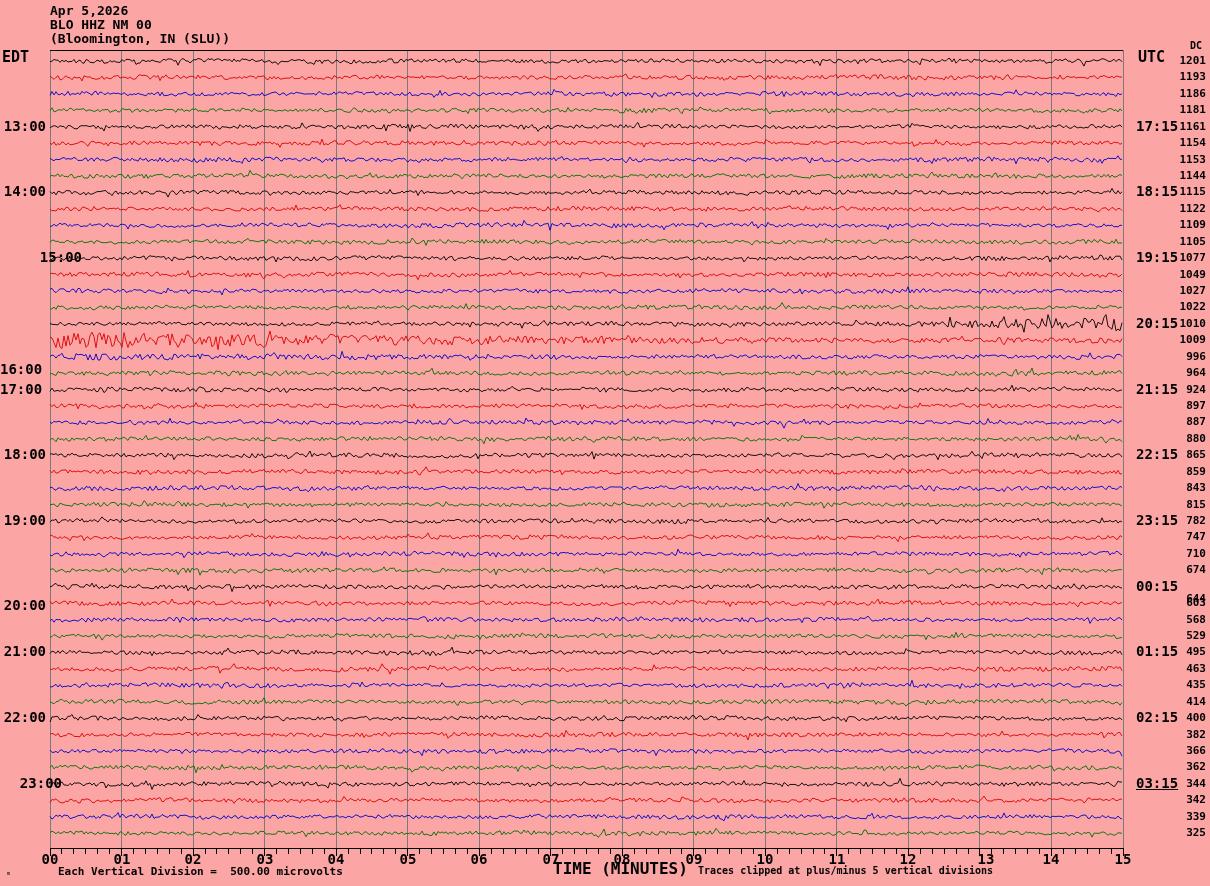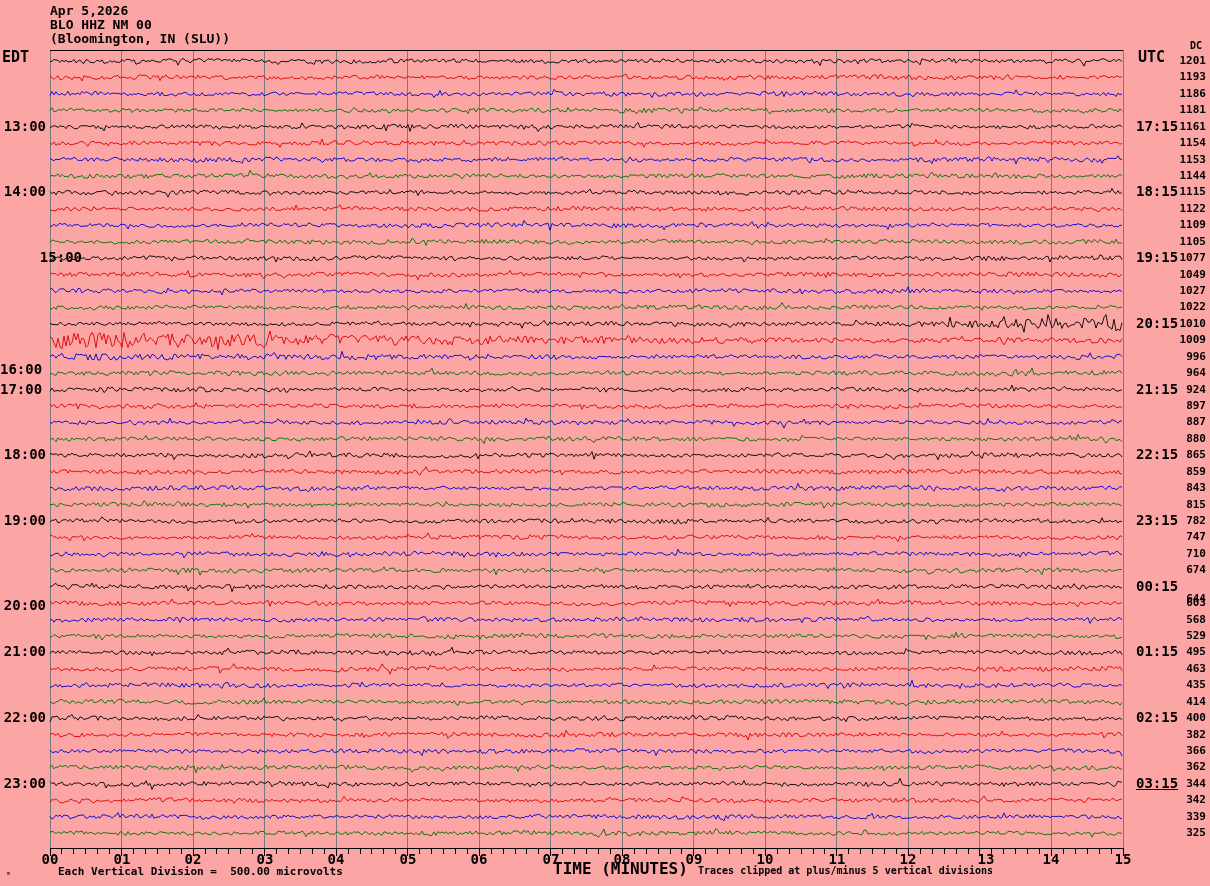--- a/index.html
+++ b/index.html
@@ -195,21 +195,21 @@
       <div class="lbl time-lbl" style="left: 0px; width: 46px; text-align: right; top: 119px;">13:00</div>
       <div class="lbl time-lbl" style="left: 0px; width: 46px; text-align: right; top: 184px;">14:00</div>
       <div class="lbl time-lbl" style="left: 0px; width: 46px; text-align: right; top: 250px; padding-left: 36px;">15:00</div>
       <div class="lbl time-lbl" style="left: 0px; width: 46px; top: 316px; margin-top: 46px;">16:00</div>
       <div class="lbl time-lbl" style="left: 0px; width: 46px; top: 382px;">17:00</div>
       <div class="lbl time-lbl" style="left: 0px; width: 46px; text-align: right; top: 447px;">18:00</div>
       <div class="lbl time-lbl" style="left: 0px; width: 46px; text-align: right; top: 513px;">19:00</div>
       <div class="lbl time-lbl" style="left: 0px; width: 46px; text-align: right; top: 579px; margin-top: 19px;">20:00</div>
       <div class="lbl time-lbl" style="left: 0px; width: 46px; text-align: right; top: 644px;">21:00</div>
       <div class="lbl time-lbl" style="left: 0px; width: 46px; text-align: right; top: 710px;">22:00</div>
-      <div class="lbl time-lbl" style="left: 0px; width: 46px; text-align: right; top: 776px;">23:00</div>
+      <div class="lbl time-lbl" style="left: 16px; width: 46px; text-align: right; top: 776px;">23:00</div>
       <div class="lbl time-lbl" style="left: 1136px; top: 119px;">17:15</div>
       <div class="lbl time-lbl" style="left: 1136px; top: 184px;">18:15</div>
       <div class="lbl time-lbl" style="left: 1136px; top: 250px;">19:15</div>
       <div class="lbl time-lbl" style="left: 1136px; top: 316px;">20:15</div>
       <div class="lbl time-lbl" style="left: 1136px; top: 382px;">21:15</div>
       <div class="lbl time-lbl" style="left: 1136px; top: 447px;">22:15</div>
       <div class="lbl time-lbl" style="left: 1136px; top: 513px;">23:15</div>
       <div class="lbl time-lbl" style="left: 1136px; top: 579px;">00:15</div>
       <div class="lbl time-lbl" style="left: 1136px; top: 644px;">01:15</div>
       <div class="lbl time-lbl" style="left: 1136px; top: 710px;">02:15</div>

